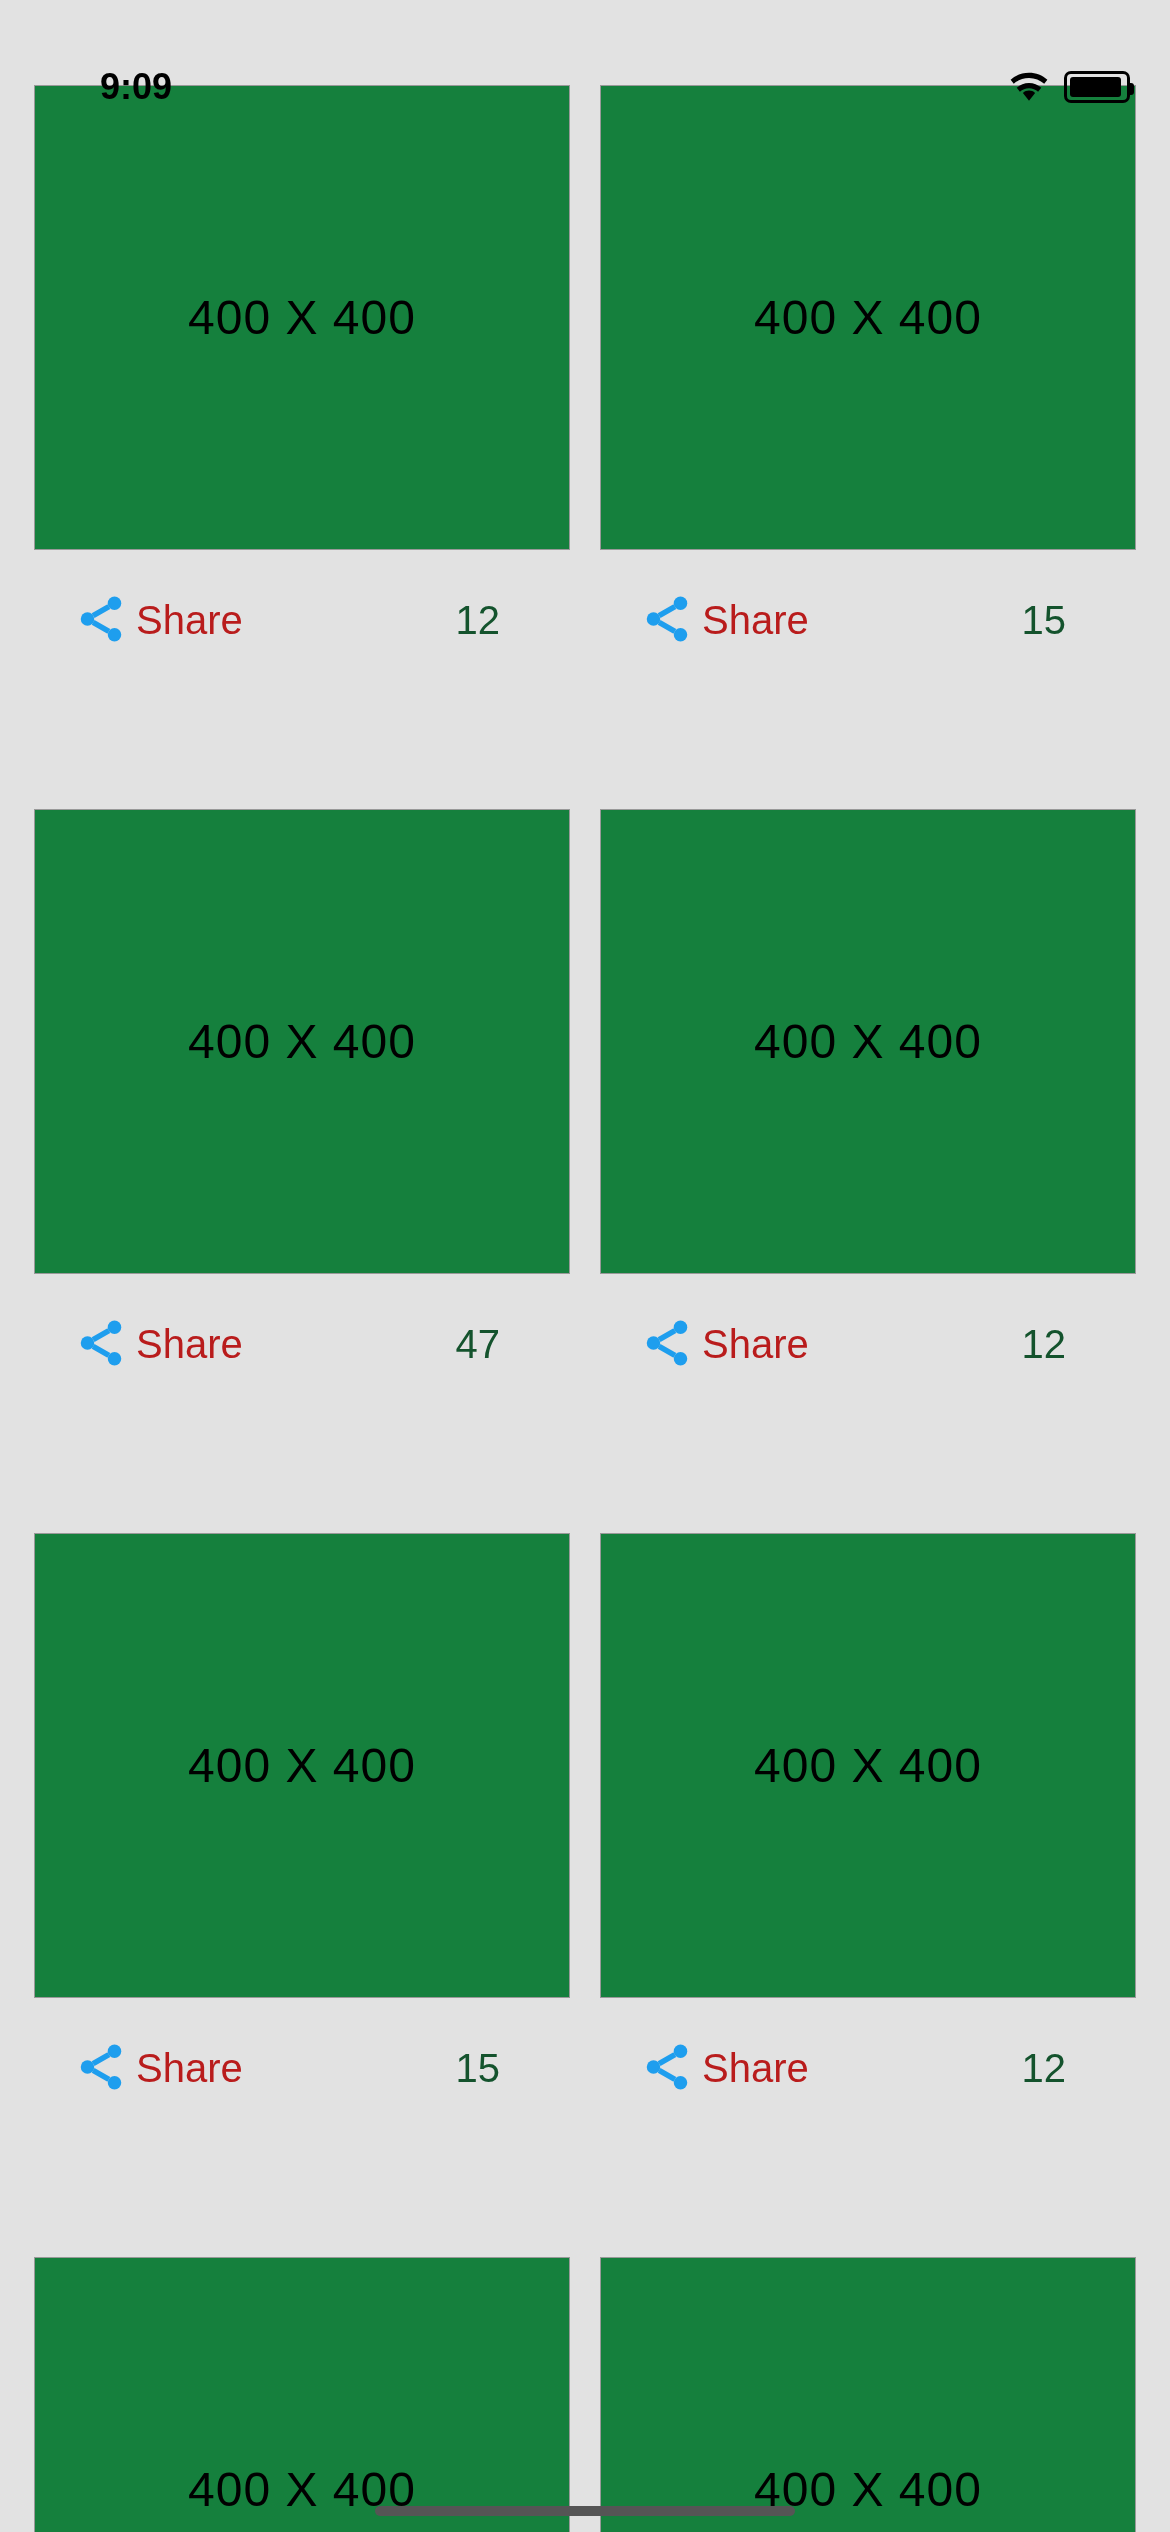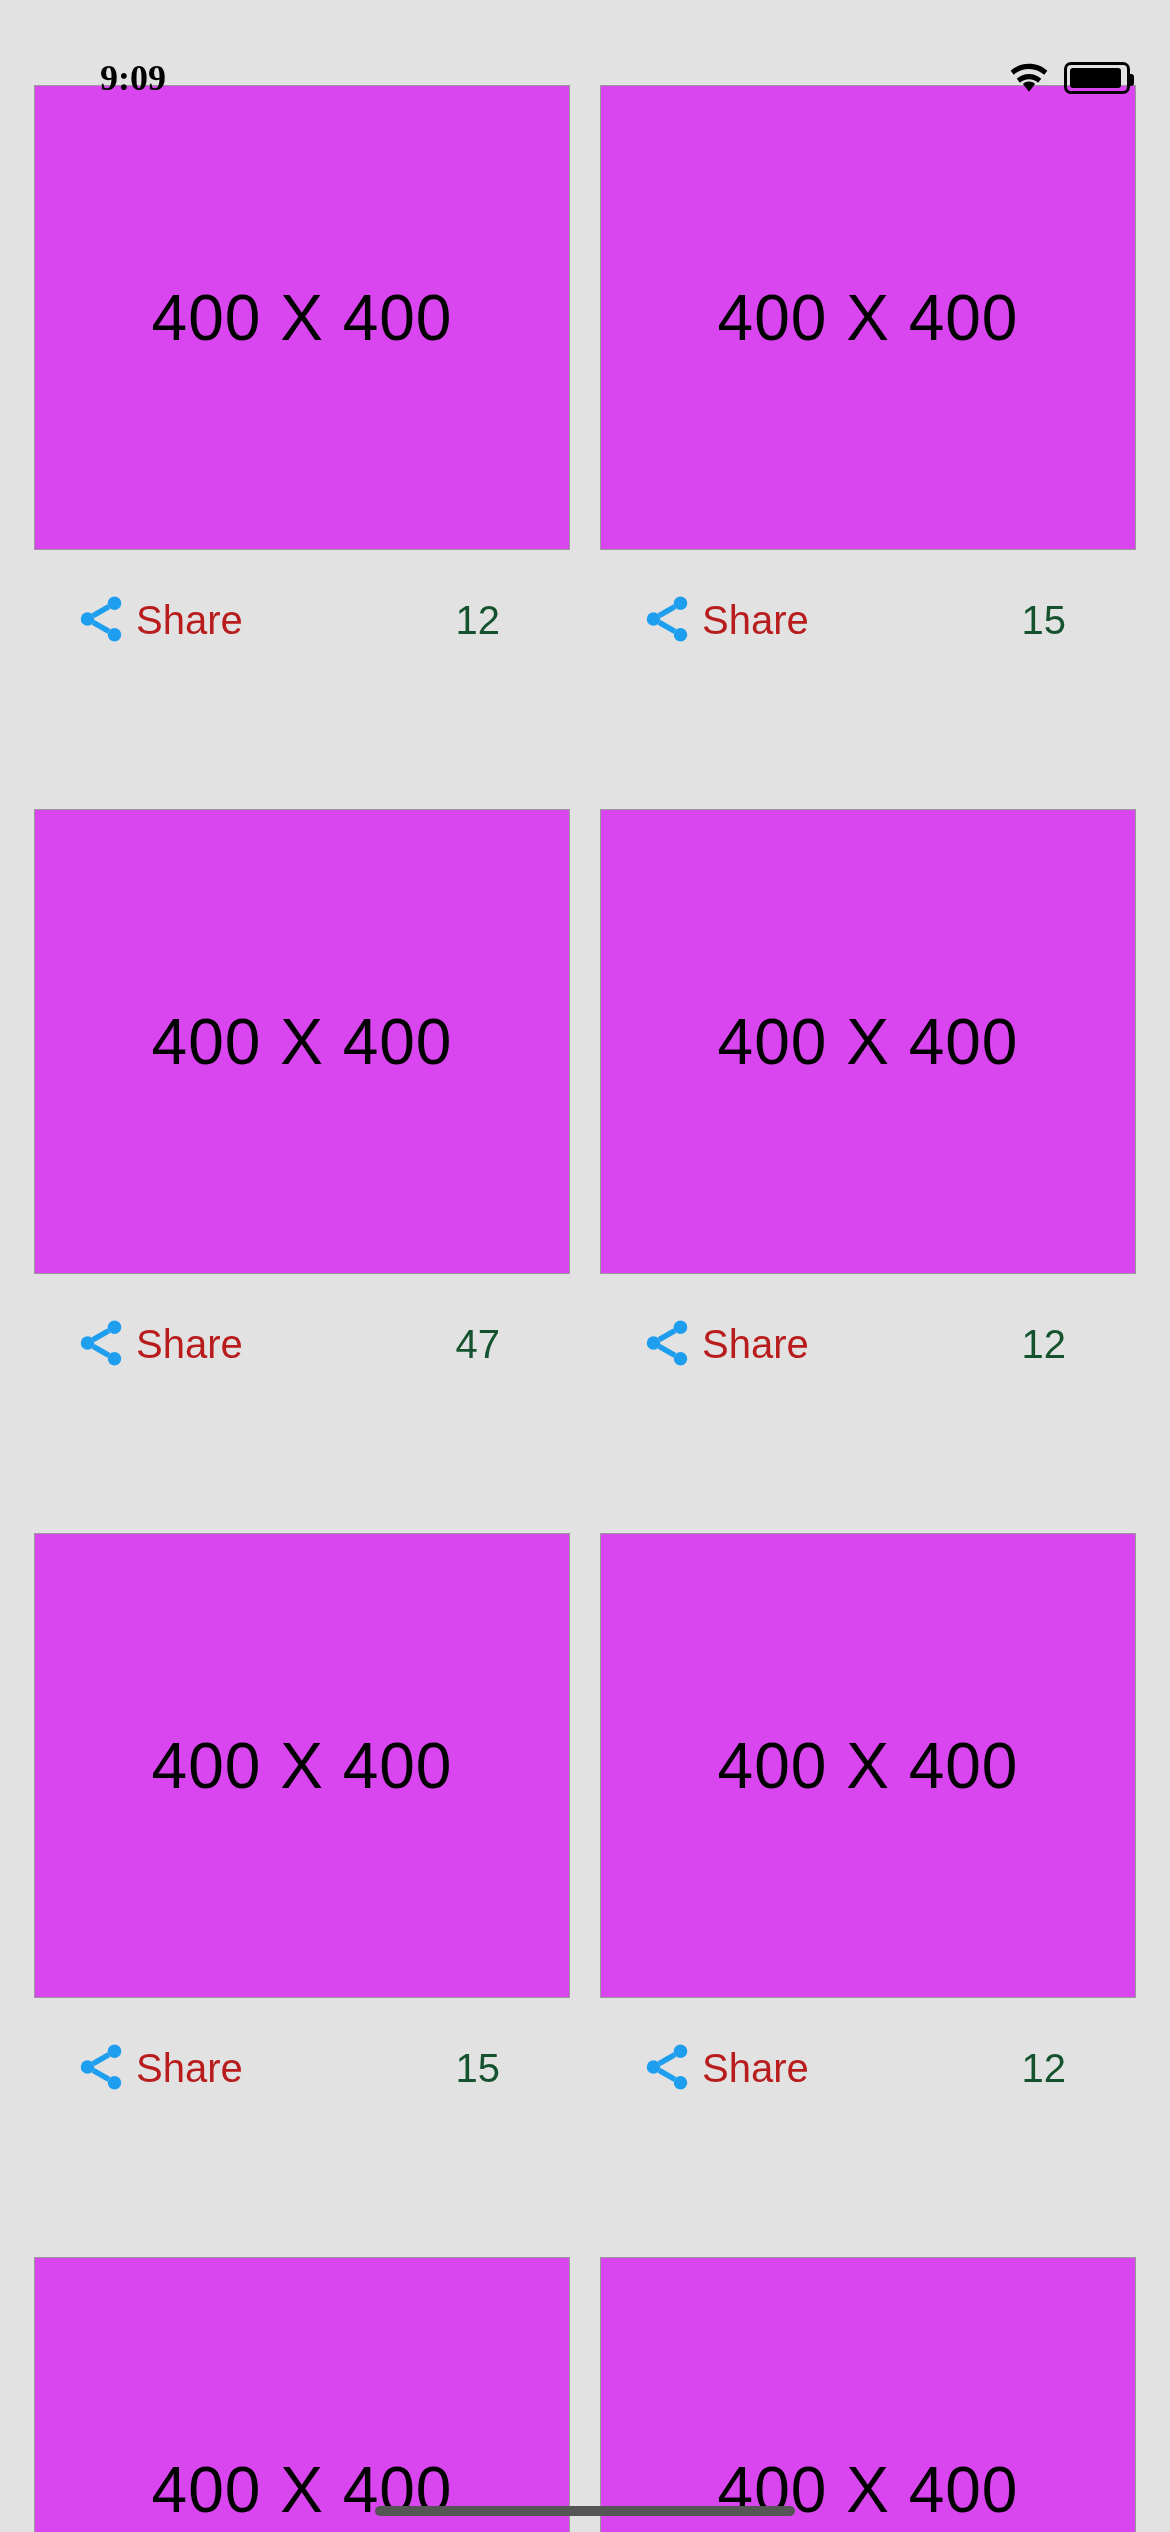--- a/index.html
+++ b/index.html
@@ -12,30 +12,29 @@
       width: 1170px;
       height: 2532px;
       background: #e2e2e2;
       font-family: -apple-system, BlinkMacSystemFont, "Helvetica Neue", sans-serif;
       overflow: hidden;
       position: relative;
     }
     
     .status-bar {
       position: absolute;
-      top: 8px;
+      top: 17px;
       left: 0;
       right: 0;
       height: 110px;
       display: flex;
       align-items: center;
       justify-content: space-between;
       padding: 0 40px;
       z-index: 100;
-      font-family: Liberation Serif, serif;
     }
     
     .status-time {
       font-size: 36px;
       font-weight: 600;
       color: #000;
       margin-left: 60px;
       margin-top: 30px;
     }
     
@@ -94,26 +93,26 @@
     }
     
     .card:nth-child(7),
     .card:nth-child(8) {
       margin-bottom: 0;
     }
     
     .image-placeholder {
       width: 100%;
       height: 465px;
-      background: #d946ef;
+      background: #15803d;
       border: 1px solid #999;
       display: flex;
       align-items: center;
       justify-content: center;
-      font-size: 64px;
+      font-size: 48px;
       font-weight: 400;
       color: #000;
       letter-spacing: 1px;
     }
     
     .card-footer {
       display: flex;
       align-items: center;
       justify-content: space-between;
       padding: 42px 70px 0 40px;

